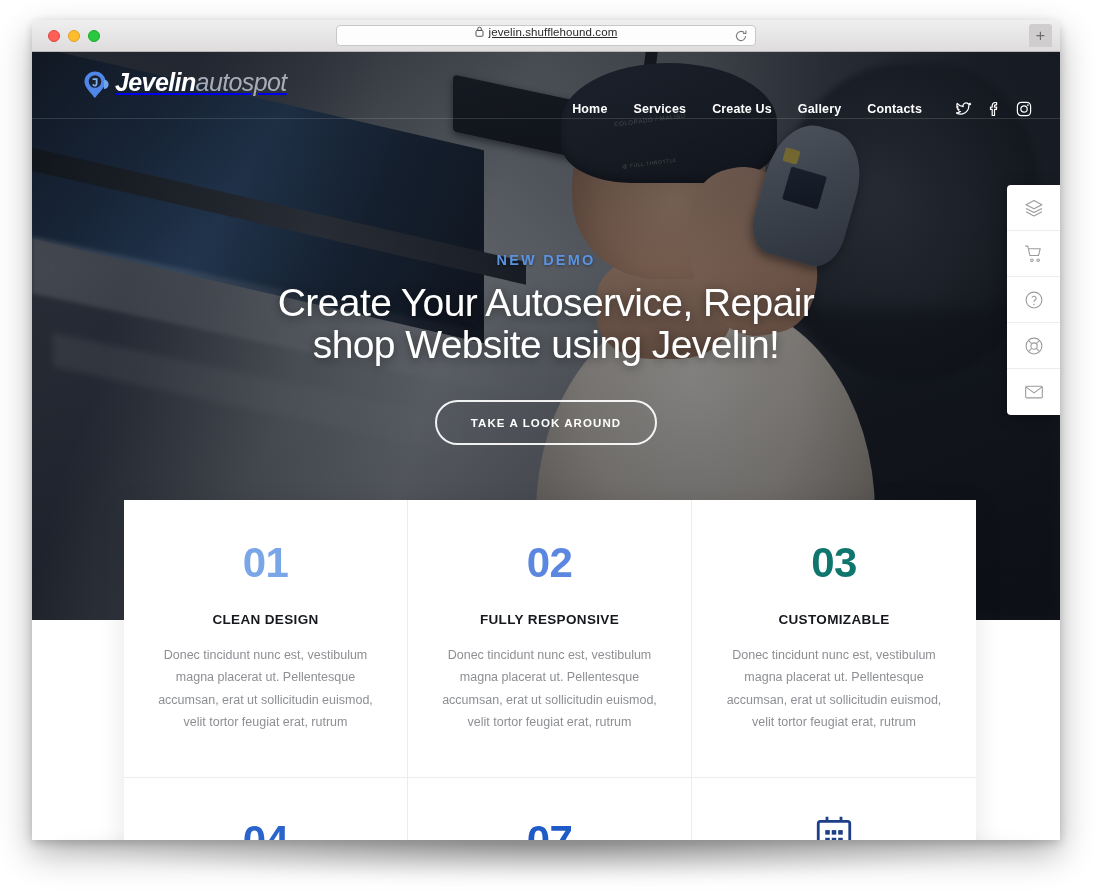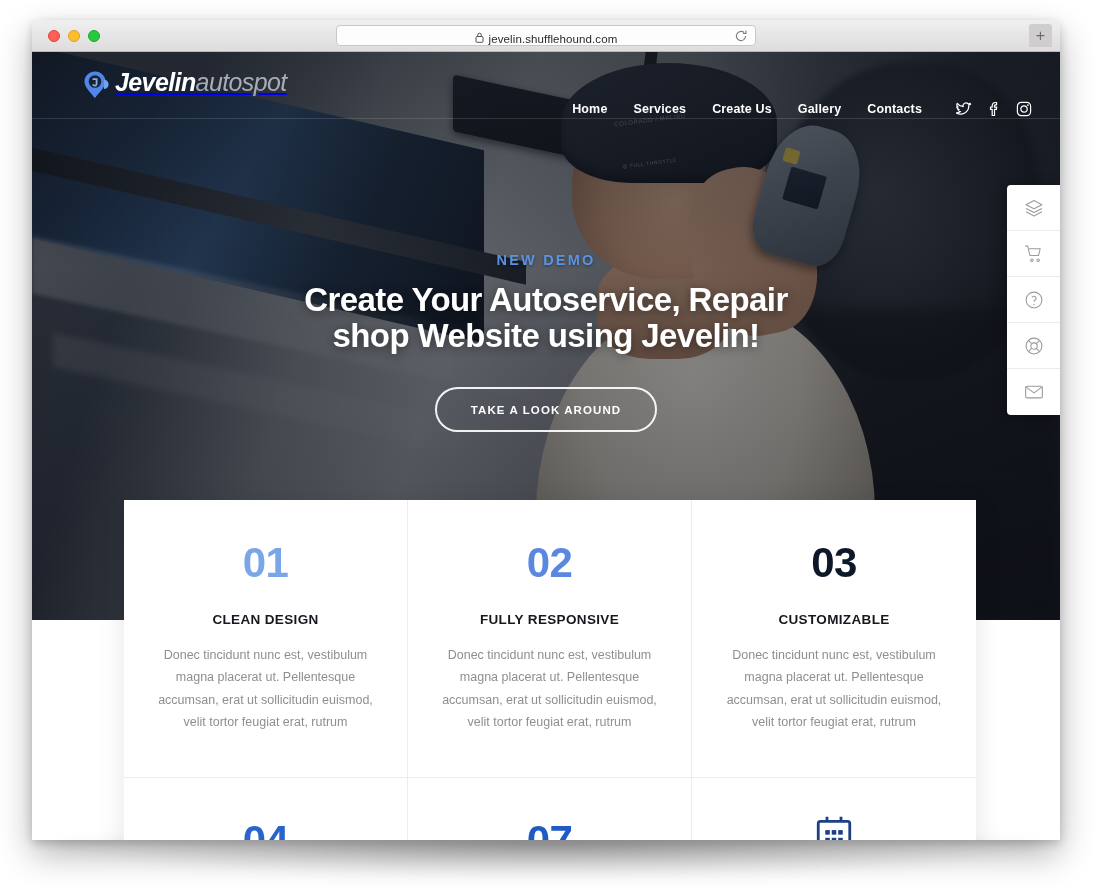--- a/index.html
+++ b/index.html
@@ -44,24 +44,25 @@
   .tl-max   { background: #28c840; border: .5px solid #1aab29; }
 
   #address-bar {
     position: absolute;
     left: 50%; transform: translateX(-50%);
     top: 5px;
     width: 420px; height: 21px;
     background: #fdfdfd;
     border: 1px solid #c9c7c7;
     border-radius: 4px;
-    display: flex; align-items: flex-end; justify-content: center;
+    display: flex; align-items: flex-start; justify-content: center;
     gap: 5px;
     font-size: 11.5px; color: #2a2a2a;
     letter-spacing: .1px;
+    text-decoration: underline;
   }
   #address-bar .lock { display: inline-block; }
   #reload-btn {
     position: absolute; right: 7px; top: 3px;
     width: 14px; height: 14px; color: #777;
   }
   #new-tab-btn {
     position: absolute; right: 8px; top: 4px;
     width: 23px; height: 23px;
     background: #cfcdcd;
@@ -239,21 +240,21 @@
   }
   #hero-eyebrow {
     color: #5b93e2;
     font-size: 14.5px; font-weight: 700; letter-spacing: 2.2px;
     text-transform: uppercase;
     text-shadow: 0 1px 3px rgba(0,0,0,.4);
   }
   #hero-title {
     margin-top: 14px;
     color: #fff;
-    font-size: 33px; font-weight: 700; line-height: 1.08;
+    font-size: 39px; font-weight: 400; line-height: 1.08;
     letter-spacing: -.6px;
     text-shadow: 0 2px 10px rgba(0,0,0,.45);
   }
   #hero-cta {
     display: inline-flex; align-items: center; justify-content: center;
     margin-top: 34px;
     padding: 0 34px; height: 45px;
     border: 2px solid rgba(255,255,255,.92);
     border-radius: 26px;
     color: #fff; font-size: 11.5px; font-weight: 700; letter-spacing: 1.1px;
@@ -473,21 +474,21 @@
           <div class="feature-num" style="color:#7aa6e8">01</div>
           <div class="feature-title">CLEAN DESIGN</div>
           <div class="feature-desc">Donec tincidunt nunc est, vestibulum magna placerat ut. Pellentesque accumsan, erat ut sollicitudin euismod, velit tortor feugiat erat, rutrum</div>
         </div>
         <div class="feature-cell">
           <div class="feature-num" style="color:#5b87e0">02</div>
           <div class="feature-title">FULLY RESPONSIVE</div>
           <div class="feature-desc">Donec tincidunt nunc est, vestibulum magna placerat ut. Pellentesque accumsan, erat ut sollicitudin euismod, velit tortor feugiat erat, rutrum</div>
         </div>
         <div class="feature-cell">
-          <div class="feature-num" style="color:#0f172a">03</div>
+          <div class="feature-num" style="color:#0f766e">03</div>
           <div class="feature-title">CUSTOMIZABLE</div>
           <div class="feature-desc">Donec tincidunt nunc est, vestibulum magna placerat ut. Pellentesque accumsan, erat ut sollicitudin euismod, velit tortor feugiat erat, rutrum</div>
         </div>
       </div>
 
       <div class="feature-row">
         <div class="feature-cell">
           <div class="feature-num" style="color:#2a63cc">04</div>
 
         </div>

